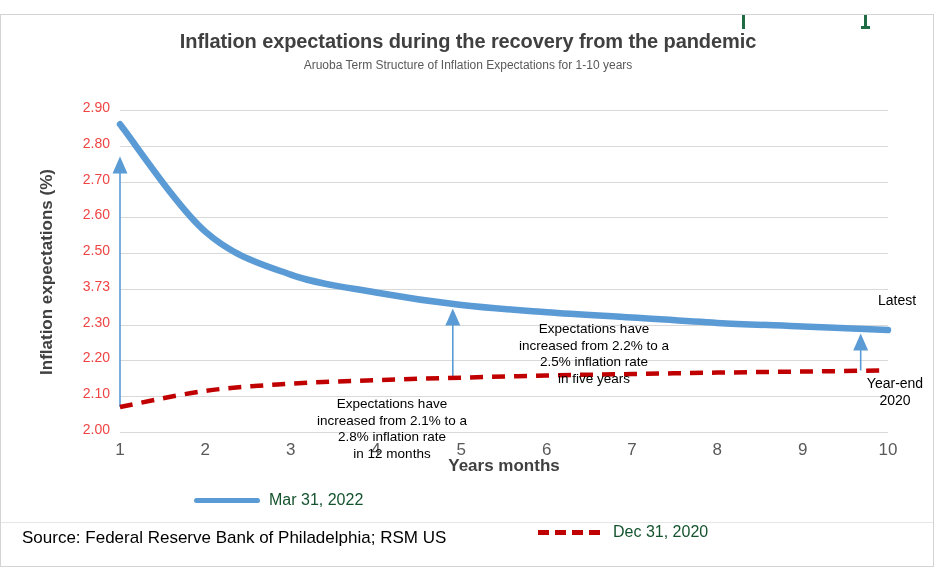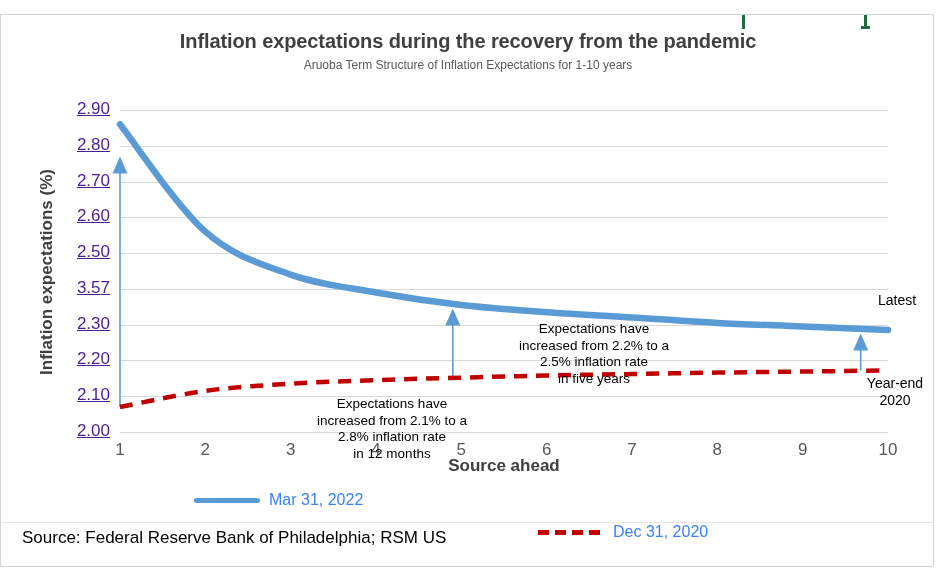--- a/index.html
+++ b/index.html
@@ -92,24 +92,23 @@
   .gridline {
     position: absolute;
     left: 0; width: 768px;
     height: 1px;
     background: #d9d9d9;
   }
   .ytick-wrap {
     position: absolute;
     left: -90px; width: 80px;
     text-align: right;
-    font-size: 17px;
-    color: #4c1d95;
+    font-size: 14px;
+    color: #ef4444;
     margin-top: -11px;
-    text-decoration: underline;
   }
   .xtick {
     position: absolute;
     top: 330px;
     width: 40px;
     margin-left: -20px;
     text-align: center;
     font-size: 17px;
     color: #595959;
   }
@@ -142,21 +141,21 @@
     position: absolute;
     left: 120px; top: 491px;
     width: 768px; height: 26px;
   }
   .legend-item {
     position: absolute;
     display: flex;
     align-items: center;
     gap: 9px;
     font-size: 16px;
-    color: #3b82f6;
+    color: #14532d;
   }
   #legend-1 { left: 74px; top: 0; }
   #legend-2 { left: 418px; top: 0; margin-top: 32px; }
   .swatch-solid {
     width: 66px; height: 5px;
     border-radius: 3px;
     background: #5B9BD5;
   }
   .swatch-dashed {
     width: 66px; height: 5px;
@@ -187,42 +186,42 @@
   <div class="green-tick t2"></div>
   <div class="green-tick t2b"></div>
 </div>
 
 <div id="chart">
 
   <div id="title">Inflation expectations during the recovery from the pandemic</div>
   <div id="subtitle">Aruoba Term Structure of Inflation Expectations for 1-10 years</div>
 
   <div id="ylabel">Inflation expectations (%)</div>
-  <div id="xlabel">Source ahead</div>
+  <div id="xlabel">Years months</div>
 
   <div id="plot">
     <div id="gridlines">
         <div class="gridline" style="top: 0px;"></div>
         <div class="gridline" style="top: 35.7778px;"></div>
         <div class="gridline" style="top: 71.5556px;"></div>
         <div class="gridline" style="top: 107.333px;"></div>
         <div class="gridline" style="top: 143.111px;"></div>
         <div class="gridline" style="top: 178.889px;"></div>
         <div class="gridline" style="top: 214.667px;"></div>
         <div class="gridline" style="top: 250.444px;"></div>
         <div class="gridline" style="top: 286.222px;"></div>
         <div class="gridline" style="top: 322px;"></div>
       </div>
     <div id="yticks">
         <div class="ytick-wrap" style="top: 0px;">2.90</div>
         <div class="ytick-wrap" style="top: 35.7778px;">2.80</div>
         <div class="ytick-wrap" style="top: 71.5556px;">2.70</div>
         <div class="ytick-wrap" style="top: 107.333px;">2.60</div>
         <div class="ytick-wrap" style="top: 143.111px;">2.50</div>
-        <div class="ytick-wrap" style="top: 178.889px;">3.57</div>
+        <div class="ytick-wrap" style="top: 178.889px;">3.73</div>
         <div class="ytick-wrap" style="top: 214.667px;">2.30</div>
         <div class="ytick-wrap" style="top: 250px;">2.20</div>
         <div class="ytick-wrap" style="top: 286.222px;">2.10</div>
         <div class="ytick-wrap" style="top: 322px;">2.00</div>
       </div>
     <div id="xticks">
         <div class="xtick" style="left: 0px;">1</div>
         <div class="xtick" style="left: 85.3333px;">2</div>
         <div class="xtick" style="left: 170.667px;">3</div>
         <div class="xtick" style="left: 256px;">4</div>

